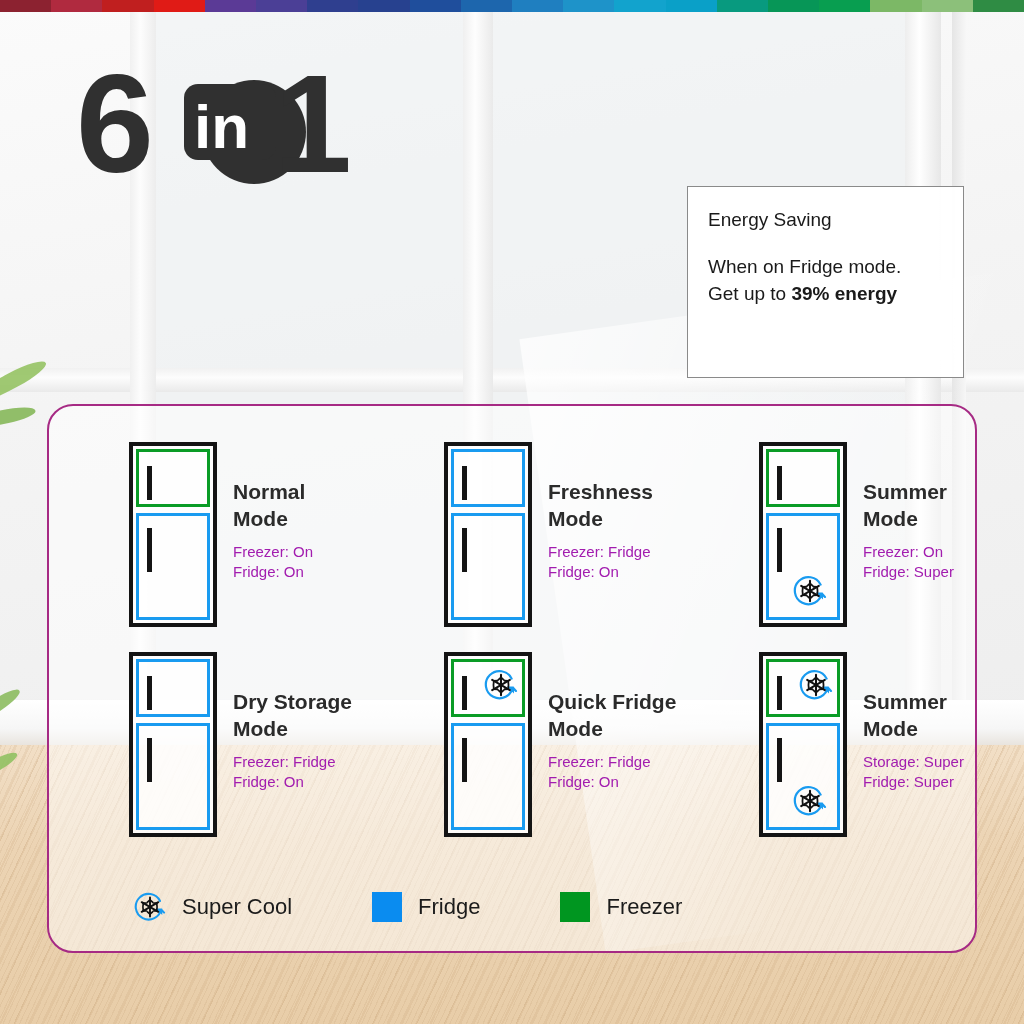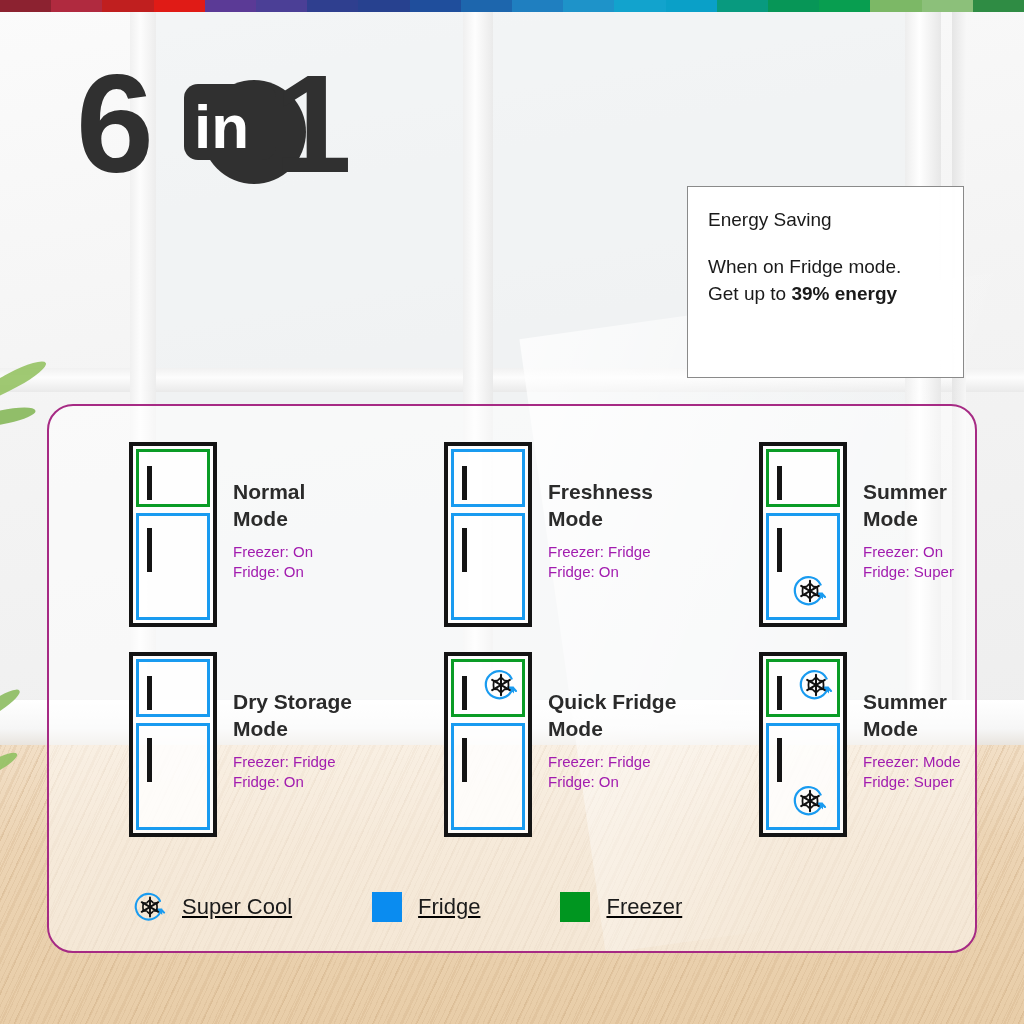--- a/index.html
+++ b/index.html
@@ -103,21 +103,21 @@
   .comp.bot .handle{top:12px;height:44px;}
   .snow{position:absolute;}
   .comp.top .snow{left:30px;top:6px;}
   .comp.bot .snow{left:24px;top:58px;}
 
   .mode-text{margin-left:16px;padding-top:36px;}
   .mode-name{font-size:21px;font-weight:bold;color:#2b2b2b;line-height:1.30;}
   .mode-detail{font-size:15px;color:#a21caf;line-height:1.38;margin-top:9px;}
 
   
-  .legend{position:absolute;left:85px;top:485px;display:flex;align-items:center;text-decoration:underline;}
+  .legend{position:absolute;left:85px;top:485px;display:flex;align-items:center;}
   .legend-item{display:flex;align-items:center;margin-right:80px;}
   .legend-swatch{width:30px;height:30px;}
   .legend-label{font-size:22px;color:#1b1b1b;margin-left:16px;}
 </style>
 </head>
 <body>
 
 <div id="scene">
   <div class="wall"></div>
   <div class="glass g1"></div>
@@ -373,21 +373,21 @@
                     <line x1="28.4" y1="15.2" x2="24.2" y2="15.0"></line>
                     <line x1="28.4" y1="15.2" x2="28.8" y2="19.4"></line>
                   </g>
                 </svg></span>
             </div>
           </div>
           <div class="mode-text">
             <div class="mode-name">Summer</div>
             <div class="mode-name">Mode</div>
             <div class="mode-detail">
-              <div>Freezer: Mode</div>
+              <div>Storage: Super</div>
               <div>Fridge: Super</div>
             </div>
           </div>
         </div>
       </div>
     <div class="legend" id="legend">
         <div class="legend-item">
           <svg width="32" height="32" viewBox="0 0 40 40">
             <path d="M32.5 12.5 A16 16 0 1 0 34 22 L34 27 L30.2 23.2 L34 23.2 L37.6 27" fill="none" stroke="#199bf0" stroke-width="2.6" stroke-linecap="round"></path>
             <g stroke="#111111" stroke-width="2.4" stroke-linecap="round">

